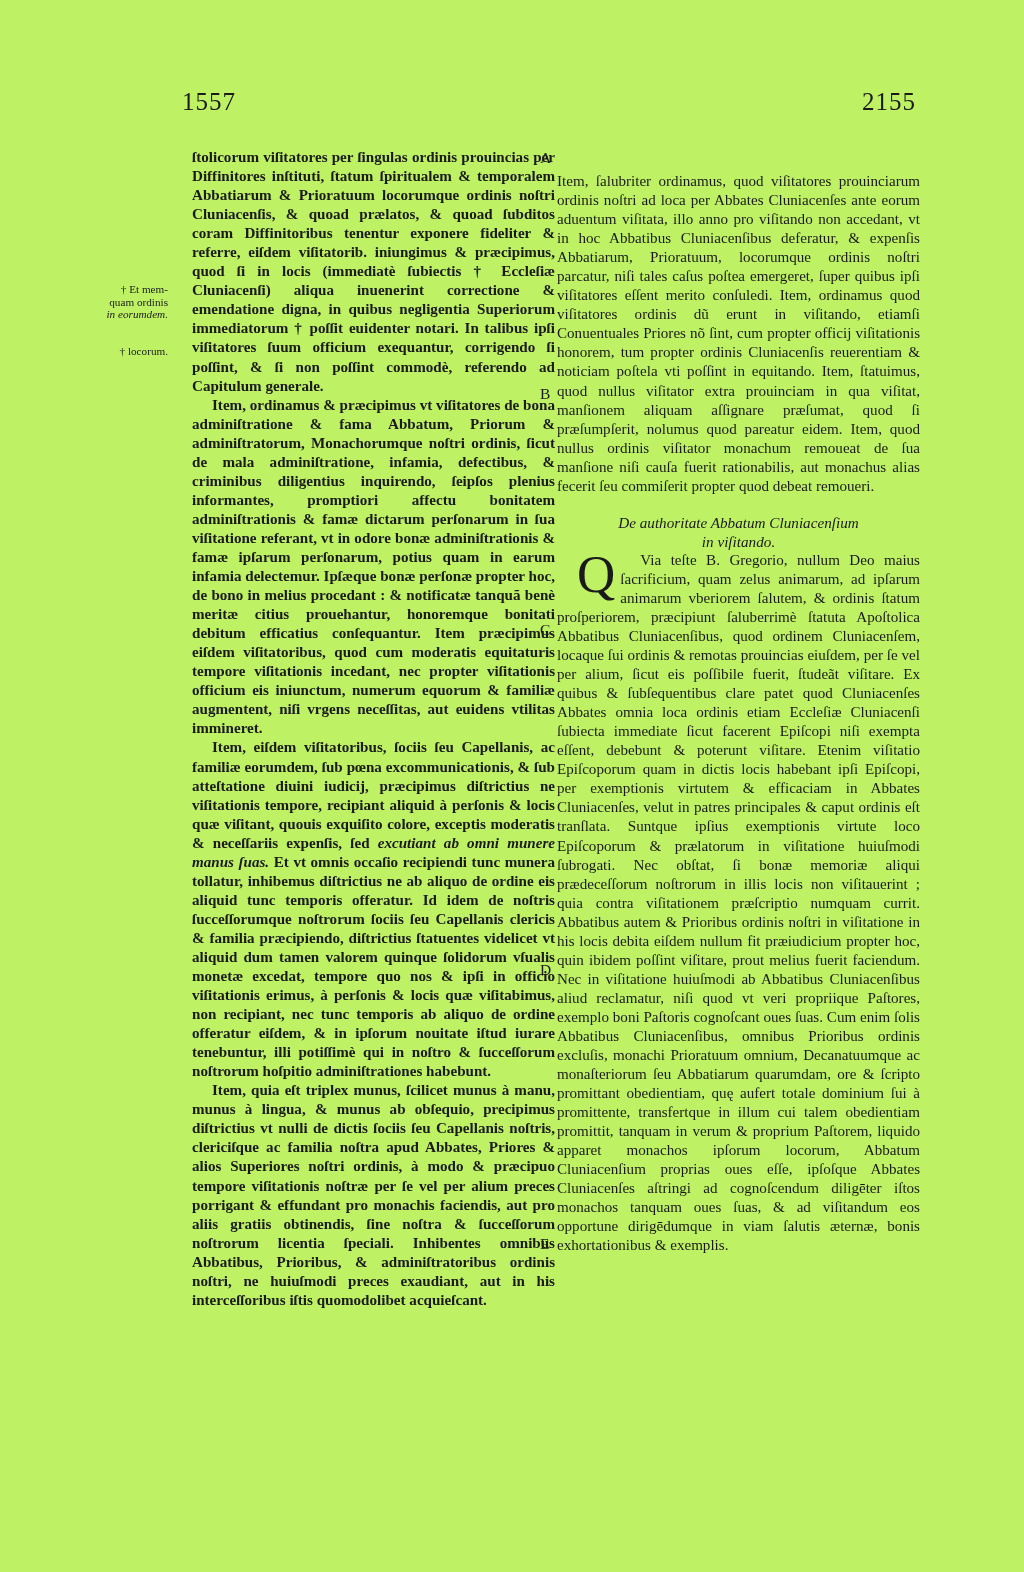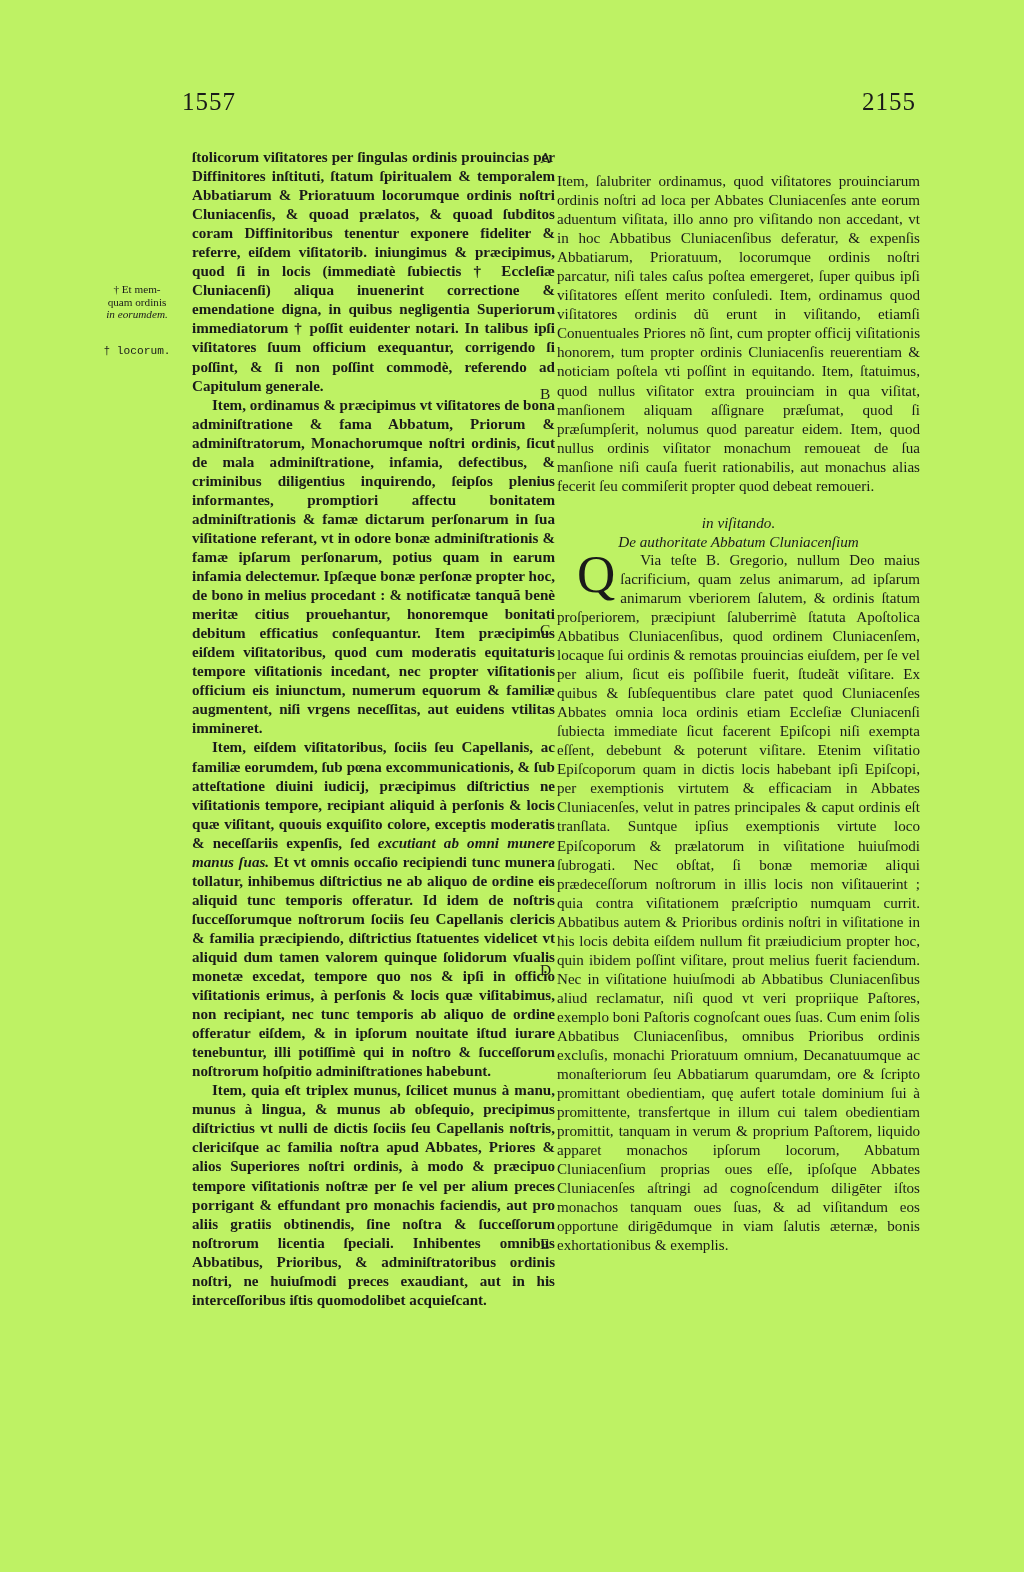--- a/index.html
+++ b/index.html
@@ -65,29 +65,29 @@
 
   .col p {
     margin: 0;
     text-indent: 20px;
   }
   .col p.noindent { text-indent: 0; }
 
   
   .marginalia {
     position: absolute;
-    left: 98px;
+    left: 90px;
     width: 78px;
     font-size: 11.2px;
     line-height: 12.6px;
-    text-align: center;
+    text-align: right;
   }
   .marginalia .mi { font-style: italic; }
   .margin-note-1 { top: 283px; }
-  .margin-note-2 { top: 345px; font-family: Liberation Mono, monospace; }
+  .margin-note-2 { top: 345px; }
 
   
   .gutter-letter {
     position: absolute;
     left: 540px;
     font-size: 15.5px;
     line-height: 1;
   }
 
   
@@ -145,20 +145,20 @@
     <p class="noindent">ſtolicorum viſitatores per ſingulas ordinis prouincias per Diffinitores inſtituti, ſtatum ſpiritualem &amp; temporalem Abbatiarum &amp; Prioratuum locorumque ordinis noſtri Cluniacenſis, &amp; quoad prælatos, &amp; quoad ſubditos coram Diffinitoribus tenentur exponere fideliter &amp; referre, eiſdem viſitatorib. iniungimus &amp; præcipimus, quod ſi in locis (immediatè ſubiectis † Eccleſiæ Cluniacenſi) aliqua inuenerint correctione &amp; emendatione digna, in quibus negligentia Superiorum immediatorum † poſſit euidenter notari. In talibus ipſi viſitatores ſuum officium exequantur, corrigendo ſi poſſint, &amp; ſi non poſſint commodè, referendo ad Capitulum generale.</p>
     <p>Item, ordinamus &amp; præcipimus vt viſitatores de bona adminiſtratione &amp; fama Abbatum, Priorum &amp; adminiſtratorum, Monachorumque noſtri ordinis, ſicut de mala adminiſtratione, infamia, defectibus, &amp; criminibus diligentius inquirendo, ſeipſos plenius informantes, promptiori affectu bonitatem adminiſtrationis &amp; famæ dictarum perſonarum in ſua viſitatione referant, vt in odore bonæ adminiſtrationis &amp; famæ ipſarum perſonarum, potius quam in earum infamia delectemur. Ipſæque bonæ perſonæ propter hoc, de bono in melius procedant : &amp; notificatæ tanquã benè meritæ citius prouehantur, honoremque bonitati debitum efficatius conſequantur. Item præcipimus eiſdem viſitatoribus, quod cum moderatis equitaturis tempore viſitationis incedant, nec propter viſitationis officium eis iniunctum, numerum equorum &amp; familiæ augmentent, niſi vrgens neceſſitas, aut euidens vtilitas immineret.</p>
     <p><span>Item, eiſdem viſitatoribus, ſociis ſeu Capellanis, ac familiæ eorumdem, ſub pœna excommunicationis, &amp; ſub atteſtatione diuini iudicij, præcipimus diſtrictius ne viſitationis tempore, recipiant aliquid à perſonis &amp; locis quæ viſitant, quouis exquiſito colore, exceptis moderatis &amp; neceſſariis expenſis, ſed </span><span class="it">excutiant ab omni munere manus ſuas.</span><span> Et vt omnis occaſio recipiendi tunc munera tollatur, inhibemus diſtrictius ne ab aliquo de ordine eis aliquid tunc temporis offeratur. Id idem de noſtris ſucceſſorumque noſtrorum ſociis ſeu Capellanis clericis &amp; familia præcipiendo, diſtrictius ſtatuentes videlicet vt aliquid dum tamen valorem quinque ſolidorum vſualis monetæ excedat, tempore quo nos &amp; ipſi in officio viſitationis erimus, à perſonis &amp; locis quæ viſitabimus, non recipiant, nec tunc temporis ab aliquo de ordine offeratur eiſdem, &amp; in ipſorum nouitate iſtud iurare tenebuntur, illi potiſſimè qui in noſtro &amp; ſucceſſorum noſtrorum hoſpitio adminiſtrationes habebunt.</span></p>
     <p>Item, quia eſt triplex munus, ſcilicet munus à manu, munus à lingua, &amp; munus ab obſequio, precipimus diſtrictius vt nulli de dictis ſociis ſeu Capellanis noſtris, clericiſque ac familia noſtra apud Abbates, Priores &amp; alios Superiores noſtri ordinis, à modo &amp; præcipuo tempore viſitationis noſtræ per ſe vel per alium preces porrigant &amp; effundant pro monachis faciendis, aut pro aliis gratiis obtinendis, ſine noſtra &amp; ſucceſſorum noſtrorum licentia ſpeciali. Inhibentes omnibus Abbatibus, Prioribus, &amp; adminiſtratoribus ordinis noſtri, ne huiuſmodi preces exaudiant, aut in his interceſſoribus iſtis quomodolibet acquieſcant.</p>
   </div>
 
   <div class="col col-right">
     <p class="noindent">Item, ſalubriter ordinamus, quod viſitatores prouinciarum ordinis noſtri ad loca per Abbates Cluniacenſes ante eorum aduentum viſitata, illo anno pro viſitando non accedant, vt in hoc Abbatibus Cluniacenſibus deferatur, &amp; expenſis Abbatiarum, Prioratuum, locorumque ordinis noſtri parcatur, niſi tales caſus poſtea emergeret, ſuper quibus ipſi viſitatores eſſent merito conſuledi. Item, ordinamus quod viſitatores ordinis dũ erunt in viſitando, etiamſi Conuentuales Priores nõ ſint, cum propter officij viſitationis honorem, tum propter ordinis Cluniacenſis reuerentiam &amp; noticiam poſtela vti poſſint in equitando. Item, ſtatuimus, quod nullus viſitator extra prouinciam in qua viſitat, manſionem aliquam aſſignare præſumat, quod ſi præſumpſerit, nolumus quod pareatur eidem. Item, quod nullus ordinis viſitator monachum remoueat de ſua manſione niſi cauſa fuerit rationabilis, aut monachus alias fecerit ſeu commiſerit propter quod debeat remoueri.</p>
 
     <div class="sec-heading">
+      <div>De authoritate Abbatum Cluniacenſium</div>
       <div>in viſitando.</div>
-      <div>De authoritate Abbatum Cluniacenſium</div>
     </div>
 
     <p class="dropcap-par"><span class="dropcap">Q</span><span>Via teſte B. Gregorio, nullum Deo maius ſacrificium, quam zelus animarum, ad ipſarum animarum vberiorem ſalutem, &amp; ordinis ſtatum proſperiorem, præcipiunt ſaluberrimè ſtatuta Apoſtolica Abbatibus Cluniacenſibus, quod ordinem Cluniacenſem, locaque ſui ordinis &amp; remotas prouincias eiuſdem, per ſe vel per alium, ſicut eis poſſibile fuerit, ſtudeãt viſitare. Ex quibus &amp; ſubſequentibus clare patet quod Cluniacenſes Abbates omnia loca ordinis etiam Eccleſiæ Cluniacenſi ſubiecta immediate ſicut facerent Epiſcopi niſi exempta eſſent, debebunt &amp; poterunt viſitare. Etenim viſitatio Epiſcoporum quam in dictis locis habebant ipſi Epiſcopi, per exemptionis virtutem &amp; efficaciam in Abbates Cluniacenſes, velut in patres principales &amp; caput ordinis eſt tranſlata. Suntque ipſius exemptionis virtute loco Epiſcoporum &amp; prælatorum in viſitatione huiuſmodi ſubrogati. Nec obſtat, ſi bonæ memoriæ aliqui prædeceſſorum noſtrorum in illis locis non viſitauerint ; quia contra viſitationem præſcriptio numquam currit. Abbatibus autem &amp; Prioribus ordinis noſtri in viſitatione in his locis debita eiſdem nullum fit præiudicium propter hoc, quin ibidem poſſint viſitare, prout melius fuerit faciendum. Nec in viſitatione huiuſmodi ab Abbatibus Cluniacenſibus aliud reclamatur, niſi quod vt veri propriique Paſtores, exemplo boni Paſtoris cognoſcant oues ſuas. Cum enim ſolis Abbatibus Cluniacenſibus, omnibus Prioribus ordinis excluſis, monachi Prioratuum omnium, Decanatuumque ac monaſteriorum ſeu Abbatiarum quarumdam, ore &amp; ſcripto promittant obedientiam, quę aufert totale dominium ſui à promittente, transfertque in illum cui talem obedientiam promittit, tanquam in verum &amp; proprium Paſtorem, liquido apparet monachos ipſorum locorum, Abbatum Cluniacenſium proprias oues eſſe, ipſoſque Abbates Cluniacenſes aſtringi ad cognoſcendum diligēter iſtos monachos tanquam oues ſuas, &amp; ad viſitandum eos opportune dirigēdumque in viam ſalutis æternæ, bonis exhortationibus &amp; exemplis.</span></p>
   </div>
 
 </div>
 
 </body></html>

